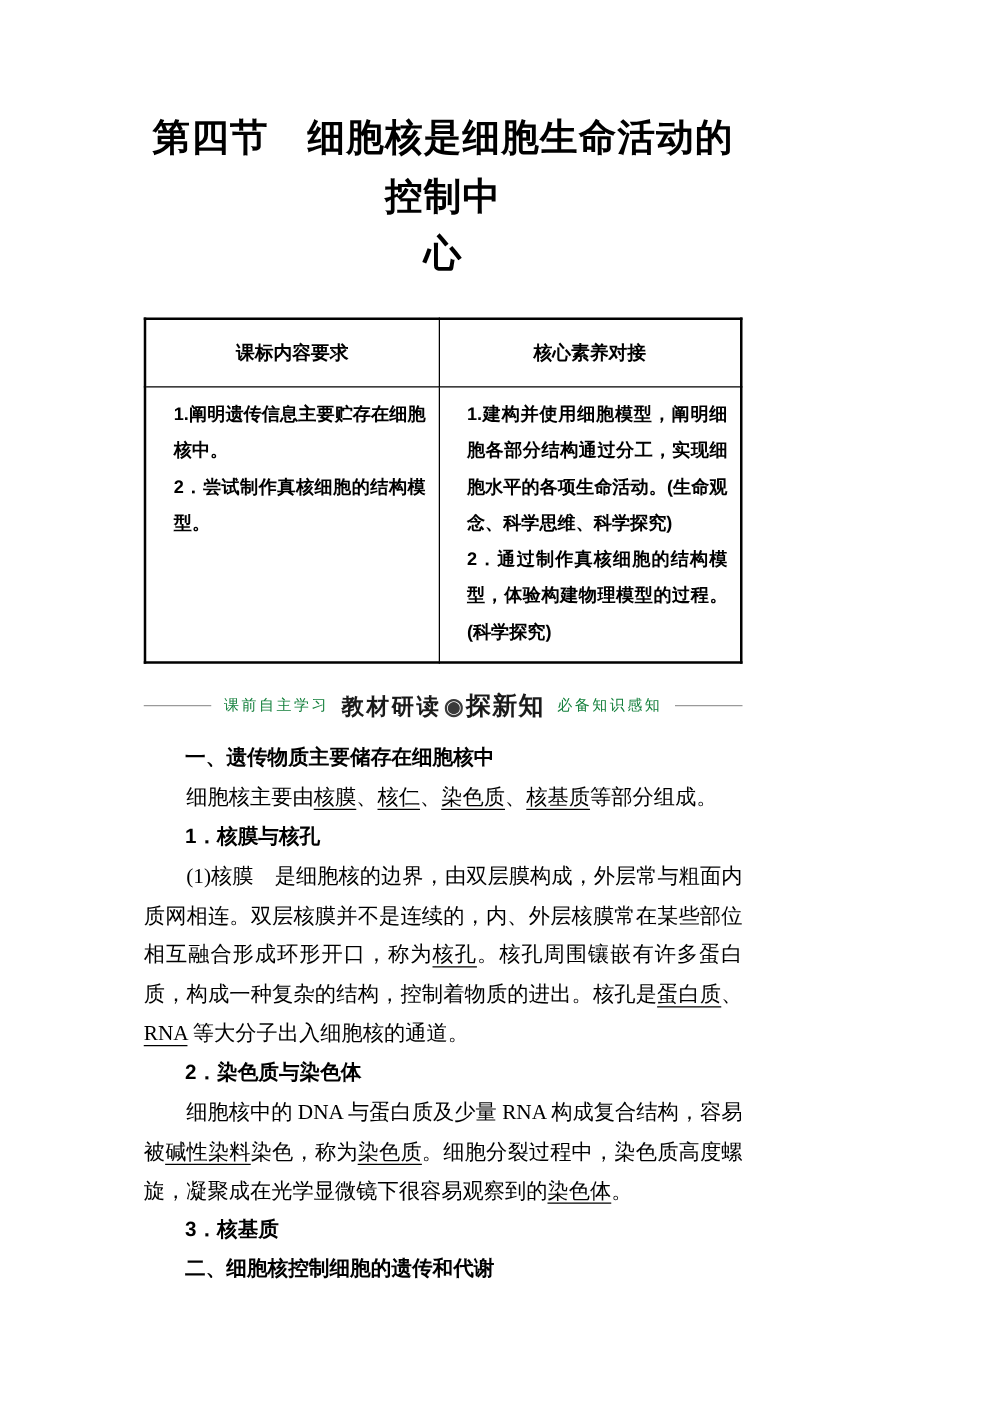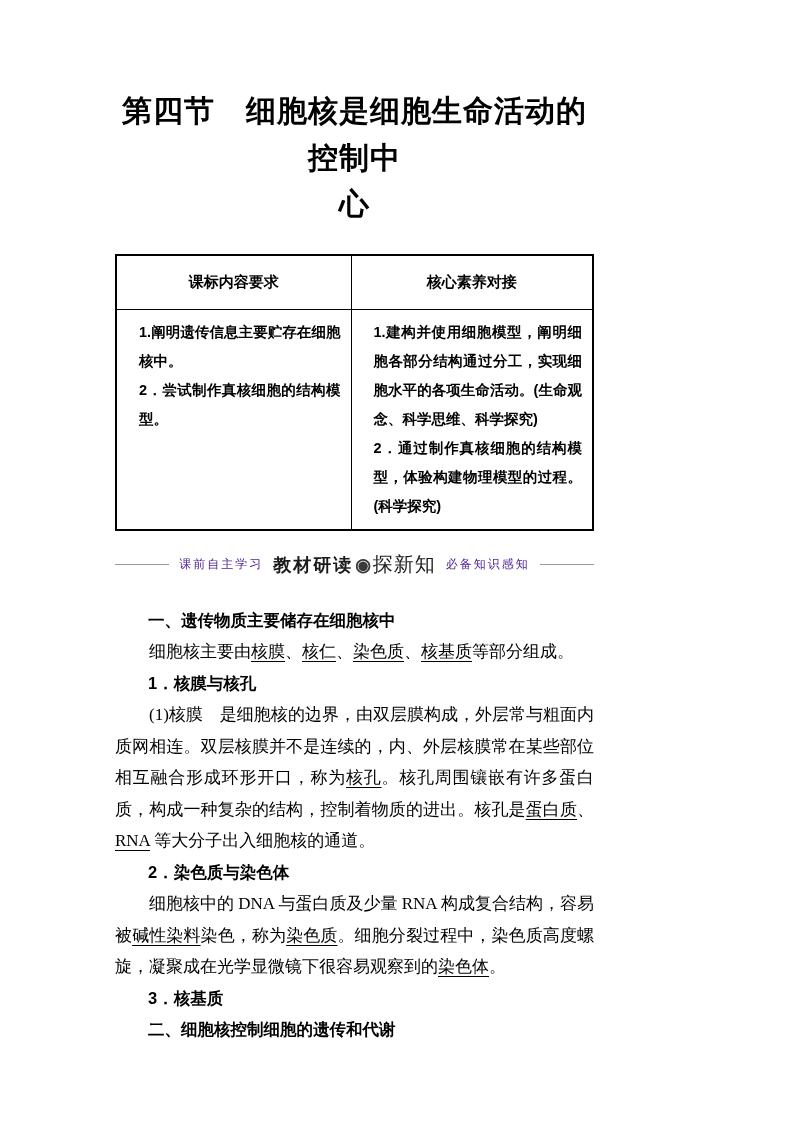--- a/index.html
+++ b/index.html
@@ -25,38 +25,38 @@
   .req-table th, .req-table td { border:1px solid #000; }
   .req-table th { font-size:15px; padding:17px 2px; text-align:center; font-weight:bold; }
   .req-table td { vertical-align:top; padding:8px 10px 8px 22px; font-size:14.5px; }
   .cell-left  { width:235px; }
   .cell-item { line-height:29px; text-align:justify; }
 
   
   .divider { margin-top:16px; display:flex; align-items:center; height:36px; }
   .divider .line { flex:1; height:1px; background:#9a9a9a; }
   .divider-left-label, .divider-right-label {
-    color:#4c1d95; font-size:12px; letter-spacing:2px;
+    color:#15803d; font-size:12px; letter-spacing:2px;
     font-family:"Liberation Sans", sans-serif; margin:0 10px; white-space:nowrap;
   }
   .divider-main {
     font-family:"Liberation Sans", sans-serif; font-weight:900;
     font-size:18px; letter-spacing:2px; color:#1a1a1a; white-space:nowrap;
   }
   .divider-badge {
     font-size:18px; color:#3a3a3a; font-weight:bold;
     margin:0 2px; line-height:1; white-space:nowrap;
   }
   .divider-sub {
-    font-family:"Liberation Sans", sans-serif; font-weight:400;
+    font-family:"Liberation Sans", sans-serif; font-weight:700;
     font-size:20px; letter-spacing:1px; color:#1a1a1a; white-space:nowrap;
   }
 
   
-  .doc-body { margin-top:22px; font-size:17px; line-height:31.5px; }
+  .doc-body { margin-top:8px; font-size:17px; line-height:31.5px; }
   .doc-body .h1, .doc-body .h2 {
     font-family:"Liberation Sans", sans-serif; font-weight:bold;
     font-size:16.5px; text-indent:2em;
   }
   .doc-body .para { text-indent:2em; text-align:justify; }
   .doc-body .u {
     text-decoration:underline;
     text-underline-offset:4px;
     text-decoration-thickness:1px;
   }

